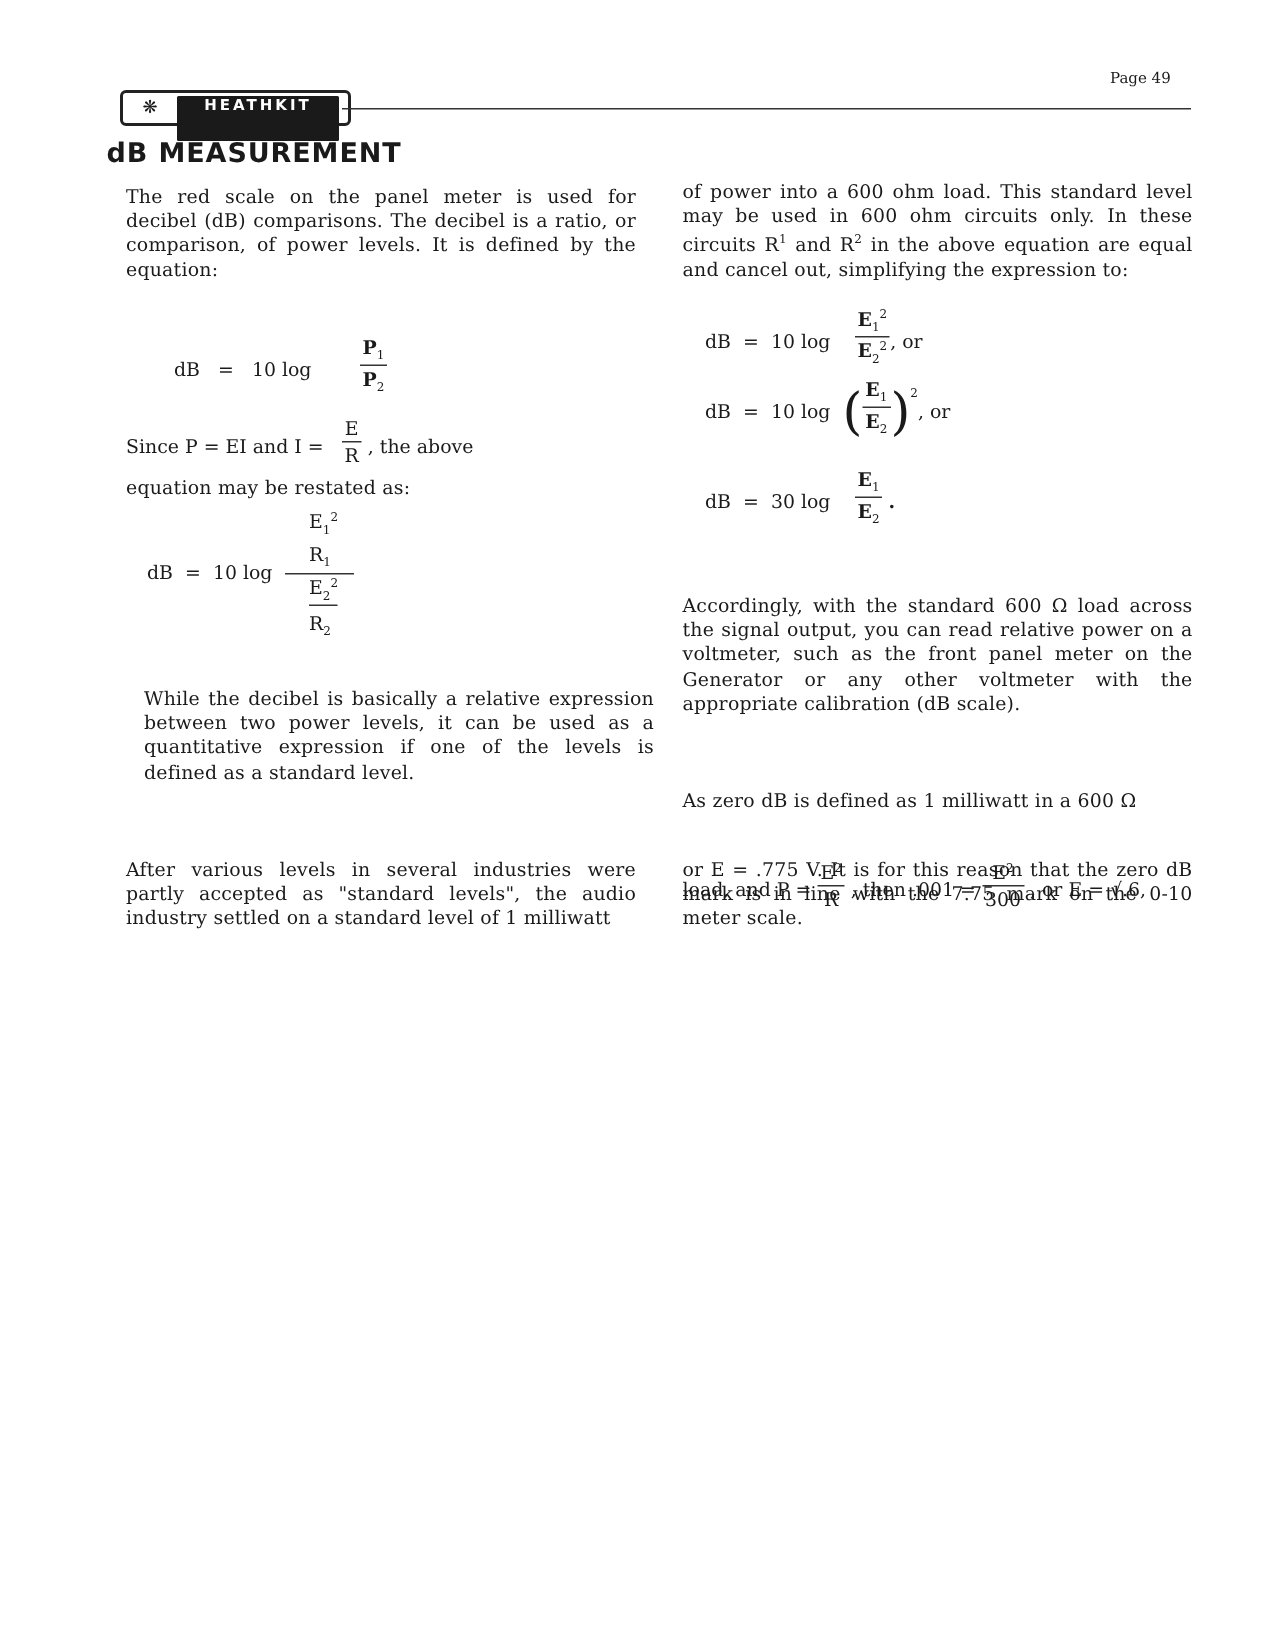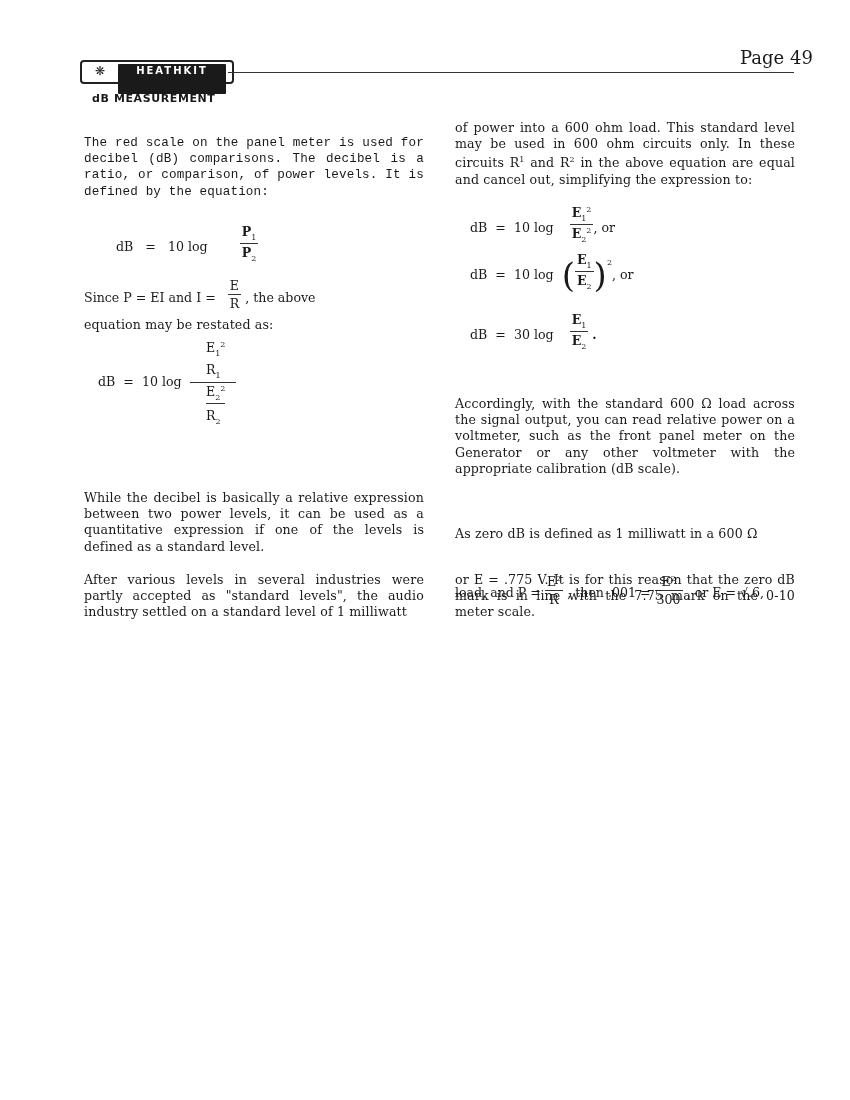--- a/index.html
+++ b/index.html
@@ -1,49 +1,49 @@
 <!DOCTYPE html>
 <html><head>
 <meta charset="utf-8">
 <style>
   html, body { margin: 0; padding: 0; background: #ffffff; }
   body { width: 850px; height: 1100px; position: relative; overflow: hidden;
          font-family: "DejaVu Serif", serif; color: #1a1a1a; }
   .abs { position: absolute; }
   .txt { font-size: 12.6px; line-height: 16.2px; letter-spacing: 0.15px; }
   .just { text-align: justify; text-align-last: left; }
-  .page-number { left: 740px; top: 47px; font-size: 18px; font-family: "DejaVu Serif", serif; }
+  .page-number { left: 740px; top: 47px; font-size: 10px; font-family: "DejaVu Serif", serif; }
   .rule { left: 228px; top: 72px; width: 566px; height: 1px; background: #333; }
   .logo { left: 80px; top: 60px; width: 150px; height: 20px; border: 2px solid #222; border-radius: 4px;
           background: #fff; }
   .logo-inner { position: absolute; left: 36px; top: 2px; width: 108px; height: 30px; background: #1a1a1a;
                 border-radius: 1px; color: #fff; font-family: "DejaVu Sans", sans-serif;
                 font-weight: bold; font-size: 10px; line-height: 14px; letter-spacing: 2px; text-align: center; }
   .logo-atom { position: absolute; left: 4px; top: 1px; width: 28px; height: 16px; font-size: 12px; line-height: 16px; text-align: center; }
-  .heading { left: 92px; top: 92px; font-family: "DejaVu Sans", sans-serif; font-weight: bold; font-size: 11px; letter-spacing: 0.6px; }
+  .heading { left: 71px; top: 92px; font-family: "DejaVu Sans", sans-serif; font-weight: bold; font-size: 18px; letter-spacing: 0.6px; }
   .math { font-family: "DejaVu Serif", serif; font-size: 12.6px; }
   .frac { display: inline-block; text-align: center; vertical-align: middle; }
   .frac .num { display: block; padding: 0 2px 1px; border-bottom: 1px solid #333; }
   .frac .den { display: block; padding: 1px 2px 0; }
   sub, sup { font-size: 8px; }
   .big-paren { font-size: 34px; line-height: 30px; vertical-align: middle; font-weight: 200; }
 </style>
 </head>
 <body>
 
 <div class="abs logo">
   <span class="logo-atom">❋</span>
   <span class="logo-inner">HEATHKIT</span>
 </div>
 <div class="abs rule"></div>
 <div class="abs page-number">Page 49</div>
 
 <div class="abs heading">dB MEASUREMENT</div>
 
-<div class="abs txt just" style="left:84px; top:135px; width:340px;font-family:Liberation Mono, monospace;">The red scale on the panel meter is used for decibel (dB) comparisons. The decibel is a ratio, or comparison, of power levels. It is defined by the equation:</div>
+<div class="abs txt just" style="left:84px; top:123px; width:340px;">The red scale on the panel meter is used for decibel (dB) comparisons. The decibel is a ratio, or comparison, of power levels. It is defined by the equation:</div>
 
 <div class="abs math" style="left:116px; top:224px;">
   <span>dB</span>&nbsp;&nbsp;&nbsp;<span>=</span>&nbsp;&nbsp;&nbsp;<span>10 log</span>&nbsp;&nbsp;&nbsp;
   <span class="frac" style="vertical-align:-6px;margin-left:16px;">
     <span class="num"><b>P</b><sub>1</sub></span>
     <span class="den"><b>P</b><sub>2</sub></span>
   </span>
 </div>
 
 <div class="abs math" style="left:84px; top:278px; white-space:nowrap;">
@@ -59,21 +59,21 @@
 
 <div class="abs math" style="left:98px; top:338px; width:200px; height:90px;">
   <span style="position:absolute; left:0; top:36px;"><span>dB</span>&nbsp;&nbsp;<span>=</span>&nbsp;&nbsp;<span>10  log</span></span>
   <span style="position:absolute; left:108px; top:2px;"><span>E</span><sub>1</sub><sup>2</sup></span>
   <span style="position:absolute; left:108px; top:24px;"><span>R</span><sub>1</sub></span>
   <span style="position:absolute; left:92px; top:44px; width:46px; height:1px; background:#333;"></span>
   <span style="position:absolute; left:108px; top:46px; border-bottom:1px solid #333; padding-bottom:1px;"><span>E</span><sub>2</sub><sup>2</sup></span>
   <span style="position:absolute; left:108px; top:70px;"><span>R</span><sub>2</sub></span>
 </div>
 
-<div class="abs txt just" style="left:84px; top:458px; width:340px;margin-top:32px;">While the decibel is basically a relative expression between two power levels, it can be used as a quantitative expression if one of the levels is defined as a standard level.</div>
+<div class="abs txt just" style="left:96px; top:458px; width:340px;">While the decibel is basically a relative expression between two power levels, it can be used as a quantitative expression if one of the levels is defined as a standard level.</div>
 
 <div class="abs txt just" style="left:84px; top:572px; width:340px;">After various levels in several industries were partly accepted as "standard levels", the audio industry settled on a standard level of 1 milliwatt</div>
 
 <div class="abs txt just" style="left:455px; top:93px; width:340px;margin-top:27px;">
   <span>of power into a 600 ohm load. This standard level may be used in 600 ohm circuits only. In these circuits R</span><sup>1</sup><span> and R</span><sup>2</sup><span> in the above equation are equal and cancel out, simplifying the expression to:</span>
 </div>
 
 <div class="abs math" style="left:470px; top:205px; white-space:nowrap;">
   <span>dB</span>&nbsp;&nbsp;<span>=</span>&nbsp;&nbsp;<span>10  log</span>&nbsp;&nbsp;&nbsp;
   <span class="frac" style="vertical-align:-6px;">

